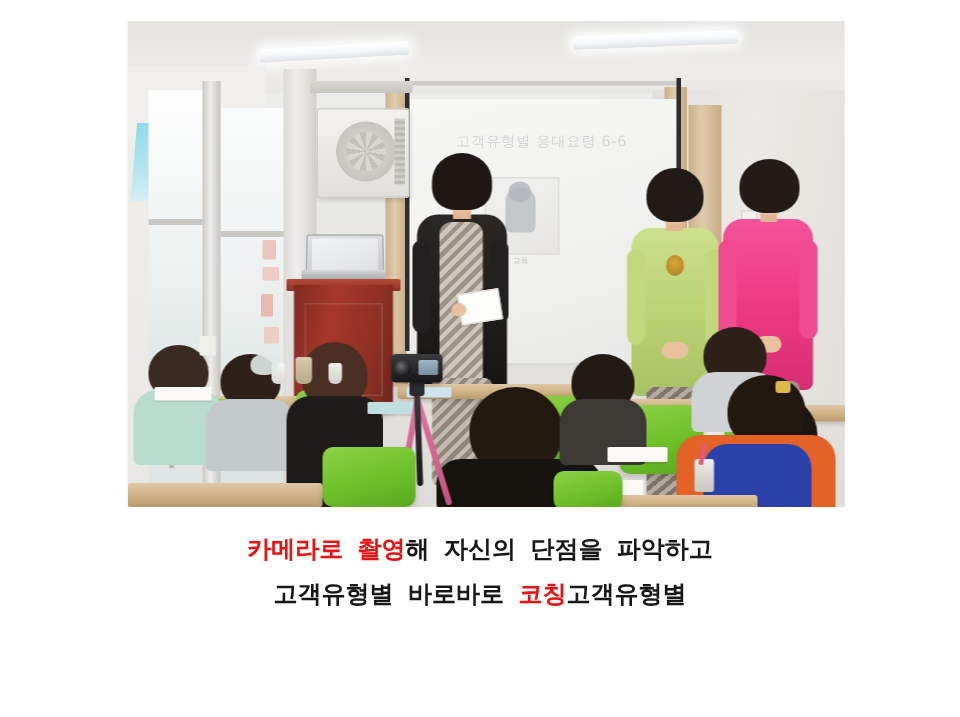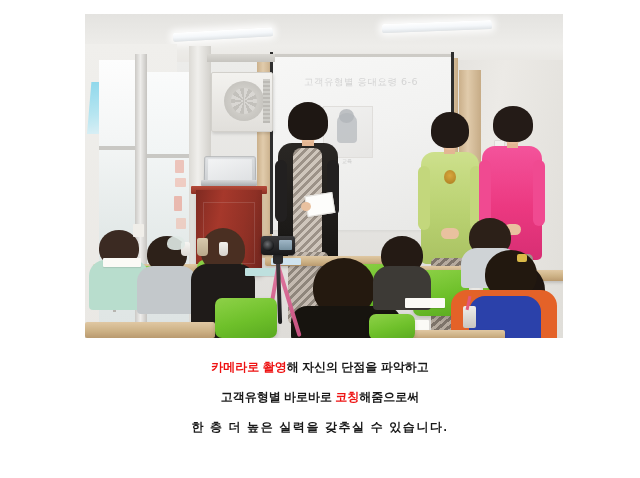--- a/index.html
+++ b/index.html
@@ -76,21 +76,21 @@
     background: linear-gradient(90deg, #c8ab84, #e0c9a8 40%, #c3a67f);
     opacity: .92;
   }
   .wood-trim.t1 { left: 172px; top: 44px; height: 200px; }
   .wood-trim.t2 { left: 358px; top: 44px; height: 190px; }
   .wood-trim.t3 { left: 374px; top: 56px; height: 200px; width: 22px; }
 
   
   .screen {
     position: absolute;
-    left: 186px; top: 40px;
+    left: 186px; top: 52px;
     width: 180px; height: 176px;
     background: linear-gradient(165deg, #f7f7f6 0%, #f2f2f1 45%, #e8e8e6 100%);
     box-shadow: 0 1px 3px rgba(0,0,0,.06);
   }
   .screen-bar {
     position: absolute;
     left: 186px; top: 40px; width: 180px; height: 3px;
     background: #cdcbc6;
   }
   .screen-roller-l, .screen-roller-r {
@@ -426,23 +426,23 @@
 
   
   .caption {
     position: absolute;
     left: 0;
     top: 352px;
     width: 640px;
     text-align: center;
   }
   .cap-line {
-    font-family: Liberation Sans, sans-serif;
+    font-family: Liberation Mono, monospace;
     font-weight: bold;
-    font-size: 12px;
+    font-size: 16px;
     color: #181818;
     line-height: 30px;
     white-space: nowrap;
   }
   .cap-line.l3 { letter-spacing: 1.6px; }
   .hl { color: #ee1111; }
 </style>
 </head>
 <body>
 
@@ -629,18 +629,17 @@
       <div class="chair" style="left:284px; top:300px; width:46px; height:26px;"></div>
 
     </div>
   </div>
 
   <div class="caption">
     <div class="cap-line l1">
       <span class="hl">카메라로 촬영</span><span>해 자신의 단점을 파악하고</span>
     </div>
     <div class="cap-line l2">
-      <span>고객유형별 바로바로 </span><span class="hl">코칭</span><span>해줌으로써</span>
+      <span>고객유형별 바로바로 </span><span class="hl">코칭</span><span>고객유형별</span>
     </div>
-    <div class="cap-line l3">한 층 더 높은 실력을 갖추실 수 있습니다.</div>
   </div>
 
 </div>
 
 </body></html>

